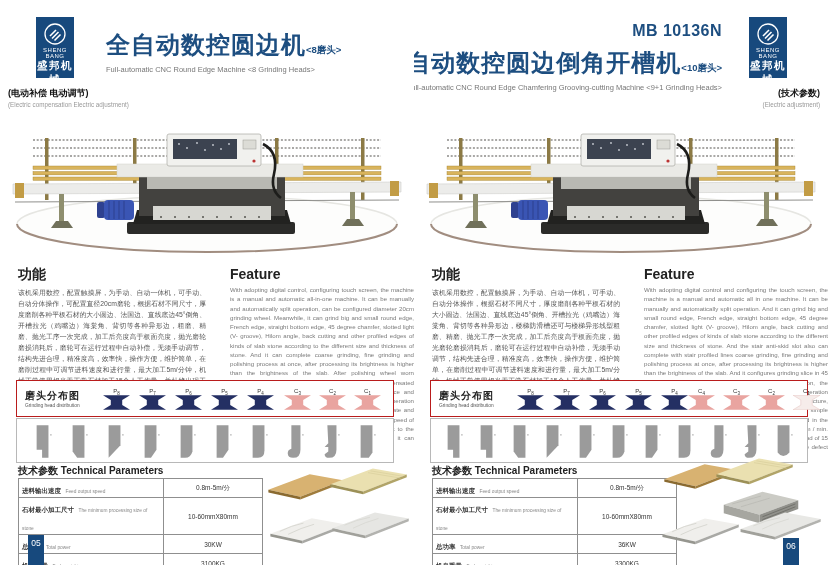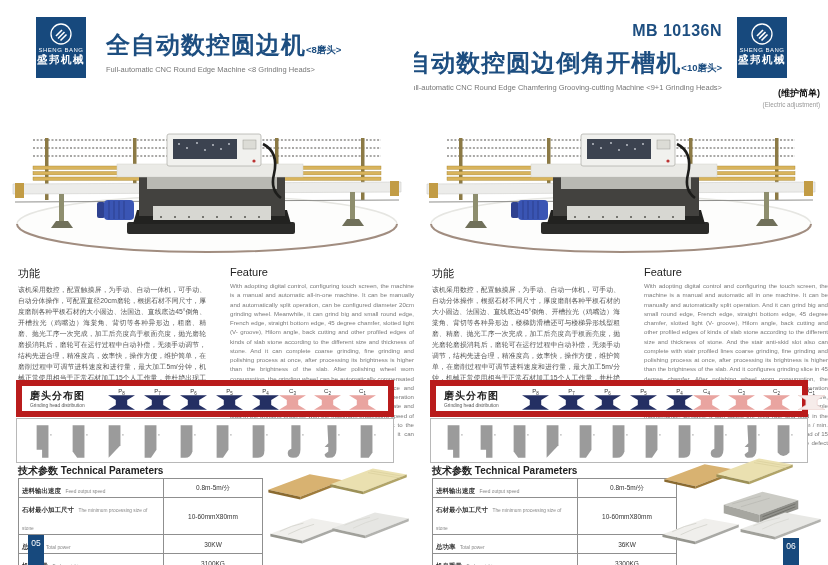--- a/index.html
+++ b/index.html
@@ -1,21 +1,21 @@
 <!DOCTYPE html>
 <html><head>
 <meta charset="utf-8">
 <style>
   html,body{margin:0;padding:0;}
   body{width:828px;height:565px;background:#fff;font-family:"Liberation Sans",sans-serif;position:relative;overflow:hidden;}
   .page{position:absolute;top:0;width:414px;height:565px;overflow:hidden;background:#fff;}
   #page-left{left:0;} #page-right{left:414px;}
 
   
-  .logo{position:absolute;top:17px;width:50px;height:61px;background:#17497d;color:#fff;text-align:center;padding-top:5px;box-sizing:border-box;}
+  .logo{position:absolute;top:17px;width:38px;height:61px;background:#17497d;color:#fff;text-align:center;padding-top:5px;box-sizing:border-box;}
   .logo-left{left:36px;} .logo-right{right:41px;}
   .logo .emblem{display:block;margin:0 auto 1px auto;}
   .logo-en{font-size:6px;letter-spacing:.5px;}
   .logo-cn{font-size:10.5px;font-weight:bold;letter-spacing:1.5px;}
 
   
   .header{position:absolute;top:22px;}
   .header-left{left:106px;text-align:left;}
   .header-right{right:106px;text-align:right;}
   .model{font-size:16px;font-weight:bold;color:#1d4e80;letter-spacing:.5px;}
@@ -29,26 +29,26 @@
   .etag-left{left:8px;} .etag-right{right:8px;text-align:right;}
   .etag-cn{font-size:9px;font-weight:bold;color:#111;}
   .etag-en{font-size:6.3px;color:#999;margin-top:1px;}
 
   .machine{position:absolute;top:114px;left:7px;width:400px;height:148px;}
 
   
   .col{position:absolute;top:266px;}
   .func{left:18px;width:188px;}
   .feat{left:230px;width:184px;}
-  .sec-title{font-size:11px;font-weight:normal;color:#222;margin-bottom:3px;}
+  .sec-title{font-size:14px;font-weight:bold;color:#222;margin-bottom:3px;}
   .cn-text{font-size:6.8px;line-height:1.62;color:#555;text-align:justify;}
   .en-text{font-size:6.1px;line-height:1.52;color:#7a7a7a;text-align:justify;}
 
   
-  .heads-box{position:absolute;top:380px;left:16px;width:378px;height:37px;border:6px solid #b91c1c;display:flex;align-items:center;box-sizing:border-box;background:#fff;}
+  .heads-box{position:absolute;top:380px;left:16px;width:378px;height:37px;border:1px solid #b91c1c;display:flex;align-items:center;box-sizing:border-box;background:#fff;}
   .hd-label{padding-left:8px;width:74px;flex:0 0 auto;}
   .hd-cn{font-size:10px;font-weight:bold;color:#222;letter-spacing:1px;}
   .hd-en{font-size:4.8px;color:#555;}
   .p-group{display:flex;gap:9px;margin-left:4px;}
   .c-group{display:flex;gap:8px;margin-left:auto;margin-right:12px;}
   .head{display:flex;flex-direction:column;align-items:center;}
   .hlbl{font-size:6px;color:#333;height:8px;line-height:8px;}
   .hlbl sub{font-size:4.5px;}
   .spool{width:27px;height:15px;}
   .p-group .spool path{fill:#242f63;}
@@ -99,20 +99,24 @@
     <div class="logo-cn">盛邦机械</div>
   </div>
 
   <div class="header header-left">
     <div class="title-row">
       <span class="title-cn">全自动数控圆边机</span><span class="title-note">&lt;8磨头&gt;</span>
     </div>
     <div class="subtitle">Full-automatic CNC Round Edge Machine &lt;8 Grinding Heads&gt;</div>
   </div>
 
+  <div class="etag etag-left">
+    <div class="etag-cn">(电动补偿 电动调节)</div>
+    <div class="etag-en">(Electric compensation   Electric adjustment)</div>
+  </div>
 
   <div class="machine">
   <svg viewBox="0 0 400 148" width="400" height="148">
     <ellipse cx="200" cy="110" rx="190" ry="28" fill="#fdfdfc"></ellipse>
     <path d="M10,110a190,28 0 0 0 380,0" fill="none" stroke="#a18d80" stroke-width="2"></path>
     <path d="M10,110a190,28 0 0 1 380,0" fill="none" stroke="#e6e6e2" stroke-width="1.5"></path>
     <g stroke="#55534e" stroke-width="1.2" stroke-dasharray="2,1.7">
       <line x1="26" y1="26" x2="374" y2="26"></line>
           <line x1="26" y1="34" x2="374" y2="34"></line>
           <line x1="26" y1="42" x2="374" y2="42"></line>
@@ -362,21 +366,21 @@
 
   <div class="header header-right">
     <div class="model">MB 10136N</div>
     <div class="title-row">
       <span class="title-cn">全自动数控圆边倒角开槽机</span><span class="title-note">&lt;10磨头&gt;</span>
     </div>
     <div class="subtitle">Full-automatic CNC Round Edge Chamfering Grooving-cutting Machine &lt;9+1 Grinding Heads&gt;</div>
   </div>
 
   <div class="etag etag-right">
-    <div class="etag-cn">(维护简单)</div>
+    <div class="etag-cn">(技术参数)</div>
     <div class="etag-en">(Electric adjustment)</div>
   </div>
 
   <div class="machine">
   <svg viewBox="0 0 400 148" width="400" height="148">
     <ellipse cx="200" cy="110" rx="190" ry="28" fill="#fdfdfc"></ellipse>
     <path d="M10,110a190,28 0 0 0 380,0" fill="none" stroke="#a18d80" stroke-width="2"></path>
     <path d="M10,110a190,28 0 0 1 380,0" fill="none" stroke="#e6e6e2" stroke-width="1.5"></path>
     <g stroke="#55534e" stroke-width="1.2" stroke-dasharray="2,1.7">
       <line x1="26" y1="26" x2="374" y2="26"></line>

